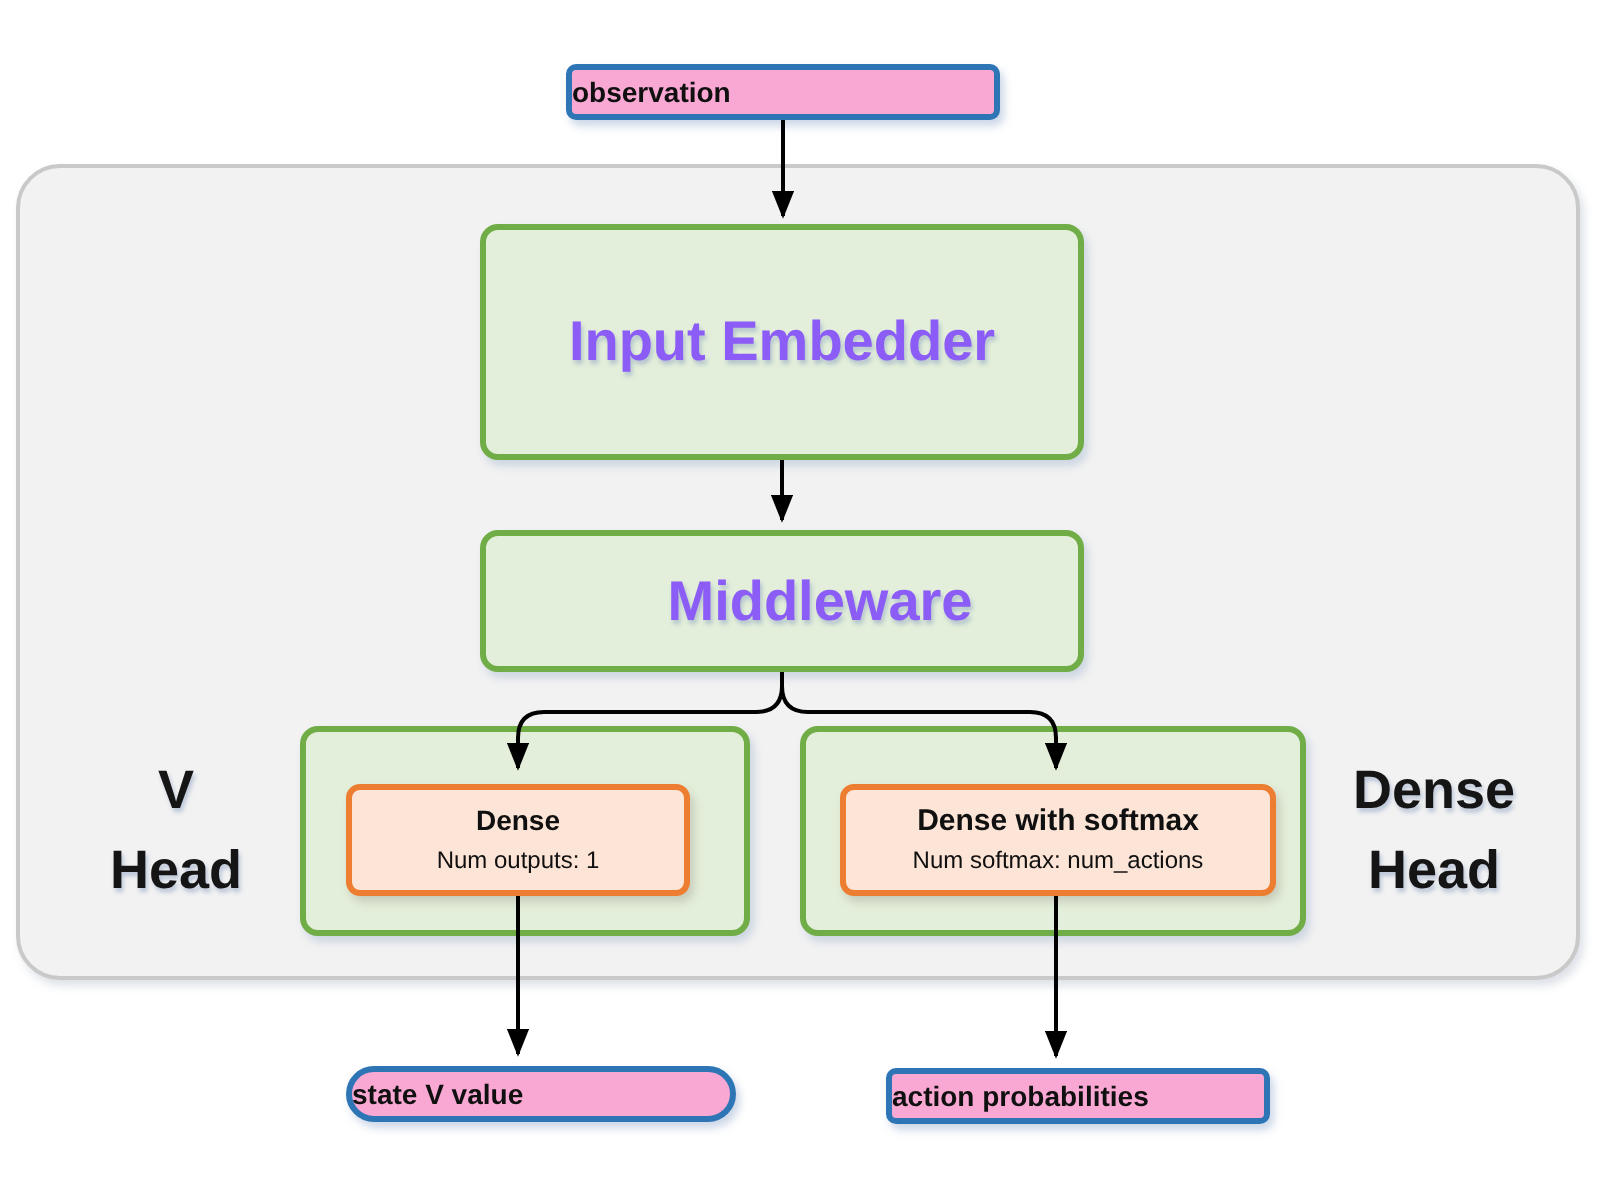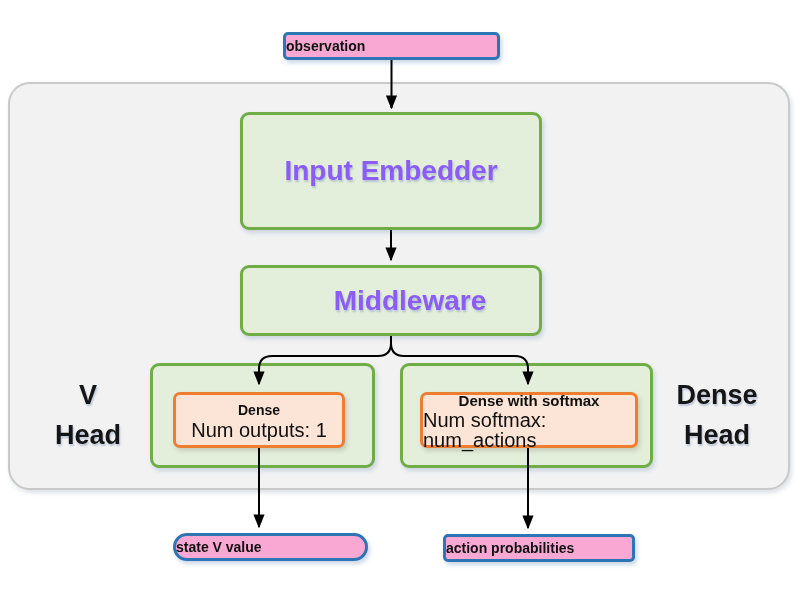--- a/index.html
+++ b/index.html
@@ -47,21 +47,21 @@
   .orange-box {
     position:absolute;
     background:#fce4d6;
     border:3px solid #ed7d31;
     border-radius:7px;
     display:flex; flex-direction:column; align-items:center; justify-content:center;
     box-shadow:2px 3px 4px rgba(150,140,130,0.35);
     color:#101010;
   }
   .orange-title { font-weight:bold; font-size:14px; line-height:19px; }
-  .orange-sub   { font-size:20px; line-height:20px; }
+  .orange-sub   { font-size:12px; line-height:20px; }
   
   .head-label {
     position:absolute;
     font-weight:bold; font-size:27px; line-height:40px;
     color:#151515; text-align:center;
     white-space:pre-line;
     text-shadow:1px 2px 2px rgba(140,160,195,0.55);
   }
   
   #arrows {

